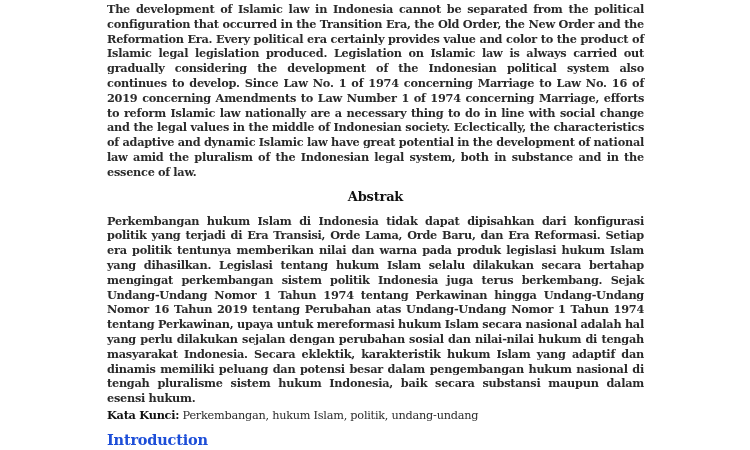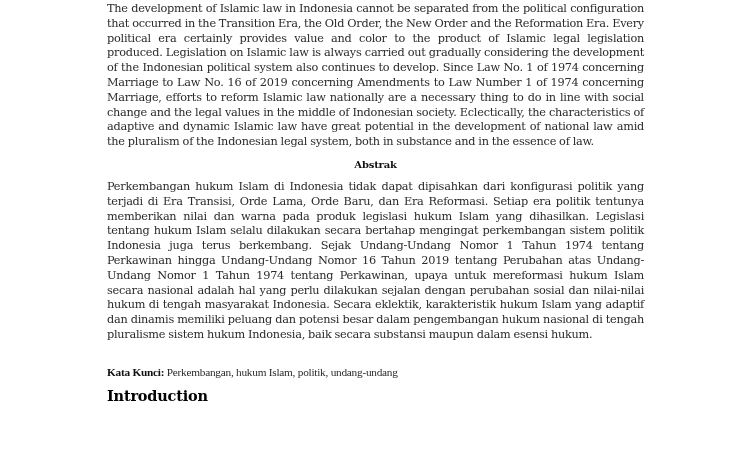--- a/index.html
+++ b/index.html
@@ -21,55 +21,56 @@
       top: 2px;
       width: 537px;
     }
     .para {
       font-size: 11.3px;
       line-height: 14.8px;
       text-align: justify;
       margin: 0;
       letter-spacing: -0.25px;
       word-spacing: -0.3px;
+      font-weight: bold;
     }
     .kw {
       font-size: 11.3px;
       line-height: 14.8px;
       margin: 0;
       letter-spacing: -0.25px;
     }
     .kw b { color: #111; }
     .heading-center {
       text-align: center;
       font-weight: bold;
-      font-size: 10px;
+      font-size: 13px;
       color: #111;
       margin: 0;
       letter-spacing: -0.2px;
     }
     .section-heading {
       font-weight: bold;
       font-size: 14.5px;
-      color: #000000;
+      color: #1d4ed8;
       margin: 0;
       letter-spacing: -0.2px;
     }
   </style>
 </head>
 <body>
 
 <div class="page">
 
   <p class="para">The development of Islamic law in Indonesia cannot be separated from the political configuration that occurred in the Transition Era, the Old Order, the New Order and the Reformation Era. Every political era certainly provides value and color to the product of Islamic legal legislation produced. Legislation on Islamic law is always carried out gradually considering the development of the Indonesian political system also continues to develop. Since Law No. 1 of 1974 concerning Marriage to Law No. 16 of 2019 concerning Amendments to Law Number 1 of 1974 concerning Marriage, efforts to reform Islamic law nationally are a necessary thing to do in line with social change and the legal values in the middle of Indonesian society. Eclectically, the characteristics of adaptive and dynamic Islamic law have great potential in the development of national law amid the pluralism of the Indonesian legal system, both in substance and in the essence of law.</p>
 
 
   <p class="heading-center" style="margin-top:9px;">Abstrak</p>
 
   <p class="para" style="margin-top:10px;">Perkembangan hukum Islam di Indonesia tidak dapat dipisahkan dari konfigurasi politik yang terjadi di Era Transisi, Orde Lama, Orde Baru, dan Era Reformasi. Setiap era politik tentunya memberikan nilai dan warna pada produk legislasi hukum Islam yang dihasilkan. Legislasi tentang hukum Islam selalu dilakukan secara bertahap mengingat perkembangan sistem politik Indonesia juga terus berkembang. Sejak Undang-Undang Nomor 1 Tahun 1974 tentang Perkawinan hingga Undang-Undang Nomor 16 Tahun 2019 tentang Perubahan atas Undang-Undang Nomor 1 Tahun 1974 tentang Perkawinan, upaya untuk mereformasi hukum Islam secara nasional adalah hal yang perlu dilakukan sejalan dengan perubahan sosial dan nilai-nilai hukum di tengah masyarakat Indonesia. Secara eklektik, karakteristik hukum Islam yang adaptif dan dinamis memiliki peluang dan potensi besar dalam pengembangan hukum nasional di tengah pluralisme sistem hukum Indonesia, baik secara substansi maupun dalam esensi hukum.</p>
 
-  <p class="kw" style="margin-top:22px;font-family:Liberation Serif, serif;">
+  <p class="kw" style="margin-top:2px;">
     <b>Kata Kunci:</b><span> Perkembangan, hukum Islam, politik, undang-undang</span>
   </p>
 
   <p class="section-heading" style="margin-top:7px;">Introduction</p>
 
 </div>
 
 </body></html>

